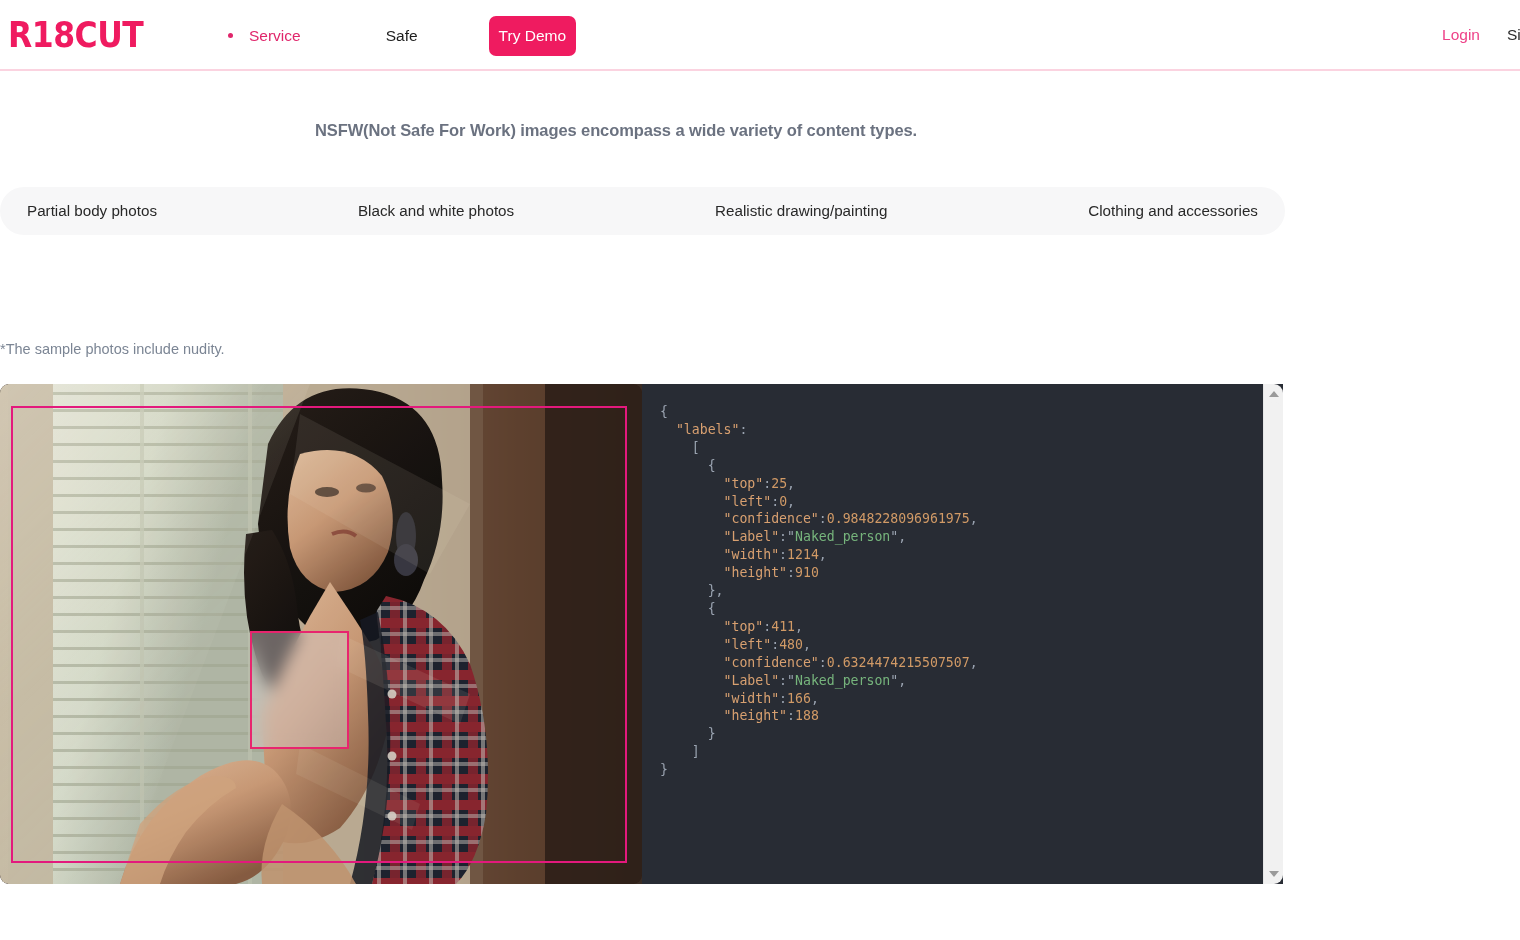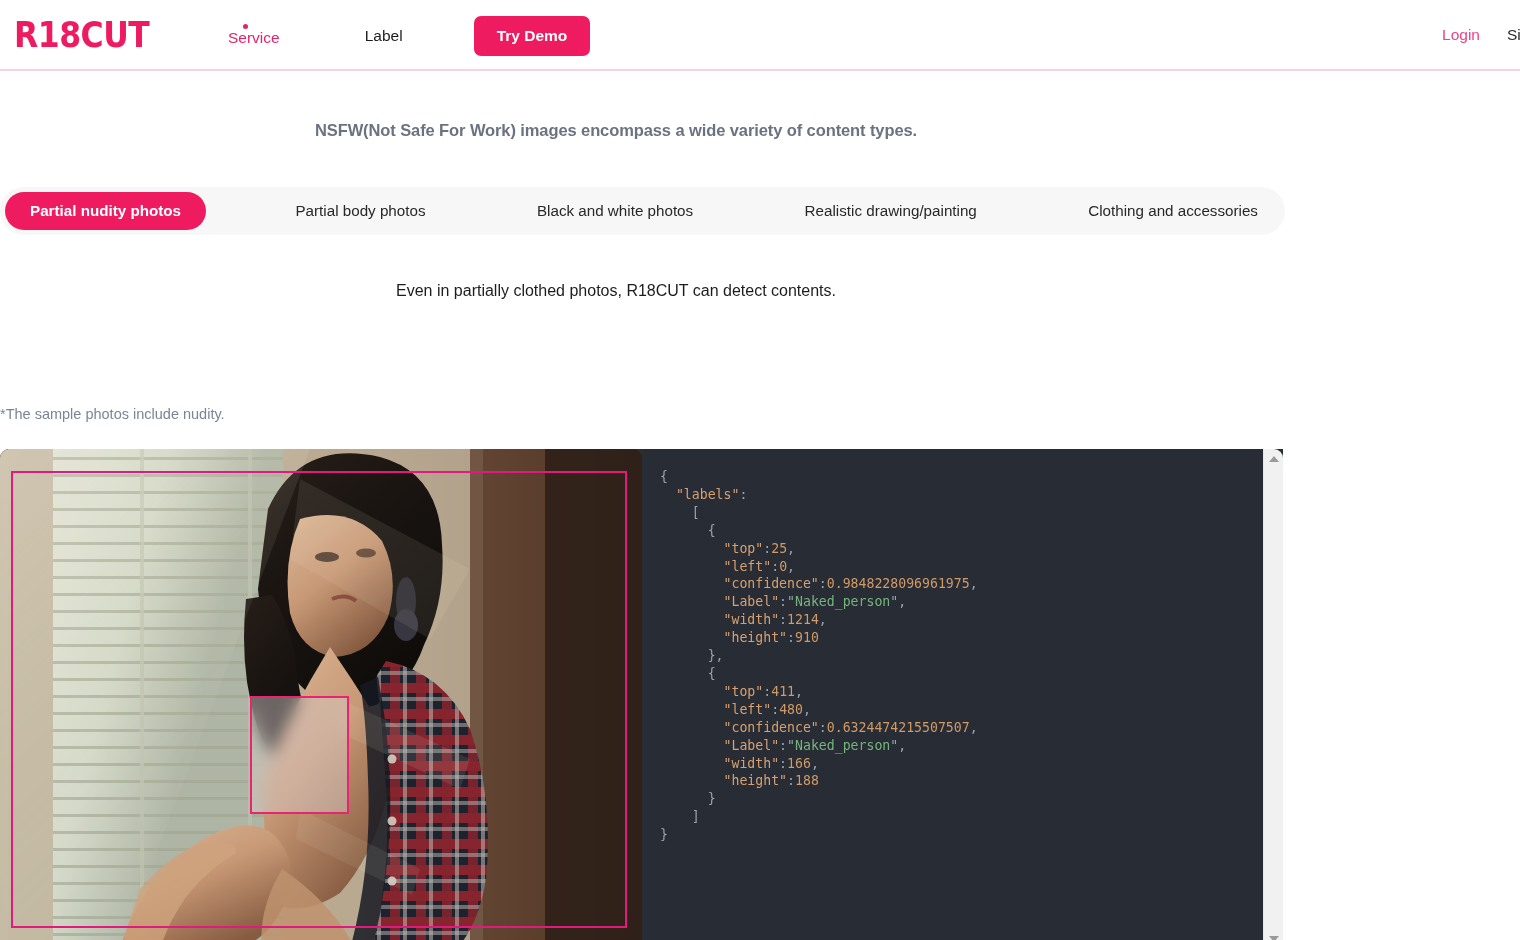--- a/index.html
+++ b/index.html
@@ -18,21 +18,21 @@
     position: relative;
     height: 71px;
     width: 1520px;
     background: #ffffff;
     border-bottom: 2px solid #fbd3e0;
     display: flex;
     align-items: center;
   }
   .brand {
     position: absolute;
-    left: 14px; top: 50%;
+    left: 8px; top: 50%;
     transform: translateY(-50%);
     font-size: 35px;
     font-weight: 700;
     letter-spacing: -0.5px;
     color: #ef1b60;
     font-family: "DejaVu Sans", sans-serif;
     font-stretch: condensed;
     white-space: nowrap;
   }
   .nav {
@@ -46,41 +46,39 @@
     display: flex;
     align-items: center;
     font-size: 15.5px;
     color: #1b1b1b;
     white-space: nowrap;
     cursor: pointer;
   }
   .nav-item.service {
     color: #e0266b;
     margin-right: 85px;
-    flex-direction: column;
   }
   .nav-dot {
     width: 5px; height: 5px;
     border-radius: 50%;
     background: #e0266b;
     margin-right: 16px;
     flex: 0 0 auto;
   }
   .nav-item.docs { margin-right: 71px; color: #1d1d1d; }
   .try-demo {
     background: #ef1b60;
     color: #ffffff;
     font-size: 15.5px;
-    padding: 11px 23px;
+    padding: 11px 10px;
     border: none;
     border-radius: 7px;
     cursor: pointer;
     font-family: "Liberation Sans", sans-serif;
     white-space: nowrap;
-    font-weight: bold;
   }
   .auth {
     position: absolute;
     right: 0px; top: 50%;
     transform: translateY(-50%);
     display: flex;
     align-items: center;
     gap: 27px;
     padding-right: 0;
   }
@@ -242,46 +240,44 @@
 
 <div class="header">
   <div class="brand">R18CUT</div>
 
   <nav class="nav">
     <div class="nav-item service">
       <span class="nav-dot"></span>
       <span>Service</span>
     </div>
     <div class="nav-item docs">
-      <span>Label</span>
+      <span>Safe</span>
     </div>
     <button class="try-demo">Try Demo</button>
   </nav>
 
   <div class="auth">
     <span class="login">Login</span>
     <span class="signup">Sign</span>
   </div>
 </div>
 
 <div class="main">
 
   <div class="lead">NSFW(Not Safe For Work) images encompass a wide variety of content types.</div>
 
   <div class="tabbar-wrap">
     <div class="tabbar">
-      <div class="tab active">Partial nudity photos</div>
       <div class="tab">Partial body photos</div>
       <div class="tab">Black and white photos</div>
       <div class="tab">Realistic drawing/painting</div>
       <div class="tab">Clothing and accessories</div>
     </div>
   </div>
 
-  <div class="subtitle">Even in partially clothed photos, R18CUT can detect contents.</div>
   <div class="note">*The sample photos include nudity.</div>
 
   <div class="demo">
 
     <div class="photo-pane">
       <svg class="photo-art" viewBox="0 0 642 500" preserveAspectRatio="none">
         <defs>
           <linearGradient id="wallG" x1="0" y1="0" x2="1" y2="0">
             <stop offset="0" stop-color="#cfc3ac"></stop>
             <stop offset="0.25" stop-color="#d6cbb4"></stop>

